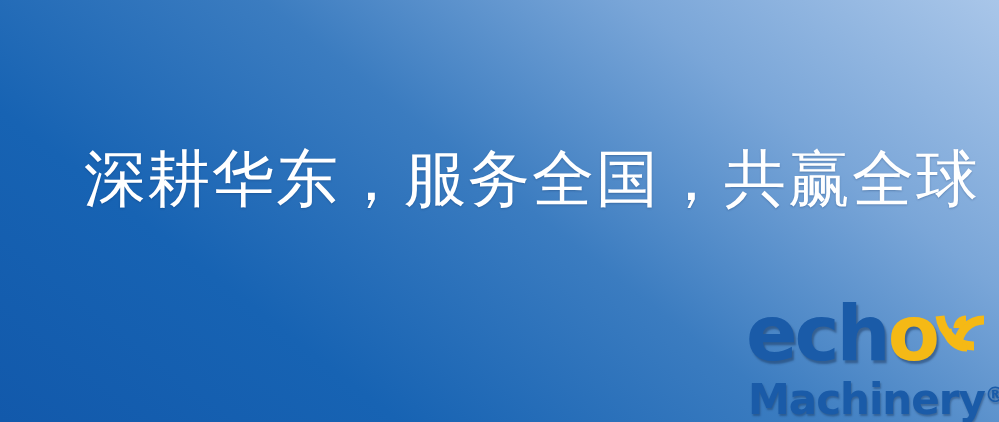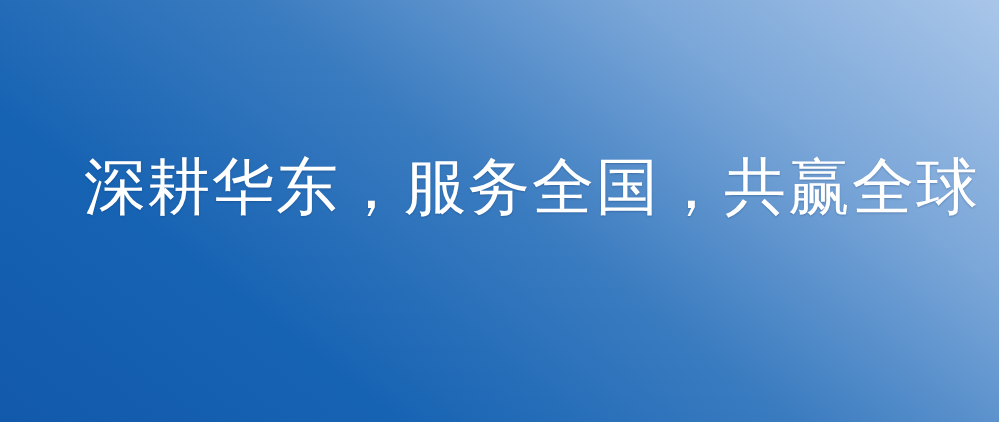--- a/index.html
+++ b/index.html
@@ -19,21 +19,21 @@
     height: 422px;
     overflow: hidden;
     
     background: linear-gradient(38deg, #1259ab 0%, #1763b3 26%, #3b7cc0 52%, #7aa6d8 76%, #a9c6e9 100%);
   }
 
   
   #headline {
     position: absolute;
     left: 84px;
-    top: 156px;
+    top: 148px;
     font-family: "DejaVu Serif", "Liberation Serif", serif;
     font-size: 62px;
     line-height: 1;
     color: #ffffff;
     letter-spacing: 2px;
     white-space: nowrap;
     text-shadow: 0 1px 2px rgba(10,40,85,0.28);
   }
 
   
@@ -107,14 +107,36 @@
   }
 </style>
 </head>
 <body>
 
 <div id="banner">
 
   <div id="headline">深耕华东，服务全国，共赢全球</div>
 
 
+  <div id="logo">
+
+    <div class="logo-word">
+      <span class="logo-echo-blue">ech</span><span class="logo-echo-gold">o</span>
+    </div>
+
+    <svg id="logo-waves" viewBox="0 0 66 62">
+      <g fill="none" stroke="#f5b915" stroke-linecap="butt">
+        <path d="M 14 58 A 34 34 0 0 1 44 24" stroke-width="9" transform="rotate(-90 29 41)"></path>
+        <path d="M 20 58 A 20 20 0 0 1 38 38" stroke-width="9" transform="rotate(-90 29 48)"></path>
+      </g>
+      <g fill="none" stroke="#f5b915" stroke-linecap="butt">
+        <path d="M 30 56 A 26 26 0 0 1 56 30" stroke-width="9"></path>
+        <path d="M 30 38 A 8 8 0 0 1 38 30" stroke-width="9"></path>
+      </g>
+    </svg>
+
+    <div class="logo-sub">
+      <span>Machinery</span><span class="logo-reg">®</span>
+    </div>
+
+  </div>
 
 </div>
 
 </body></html>

